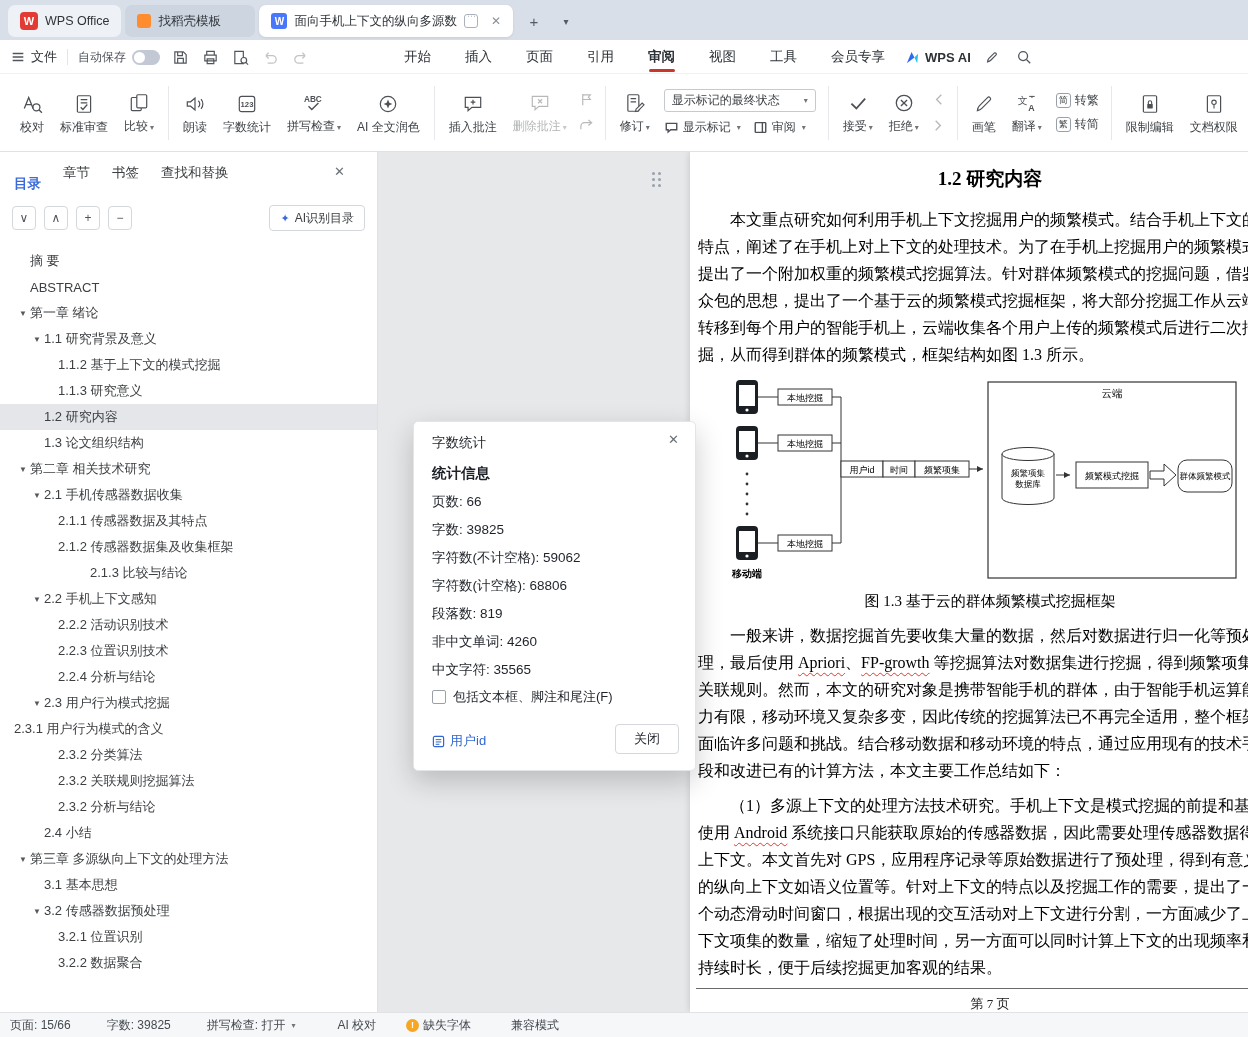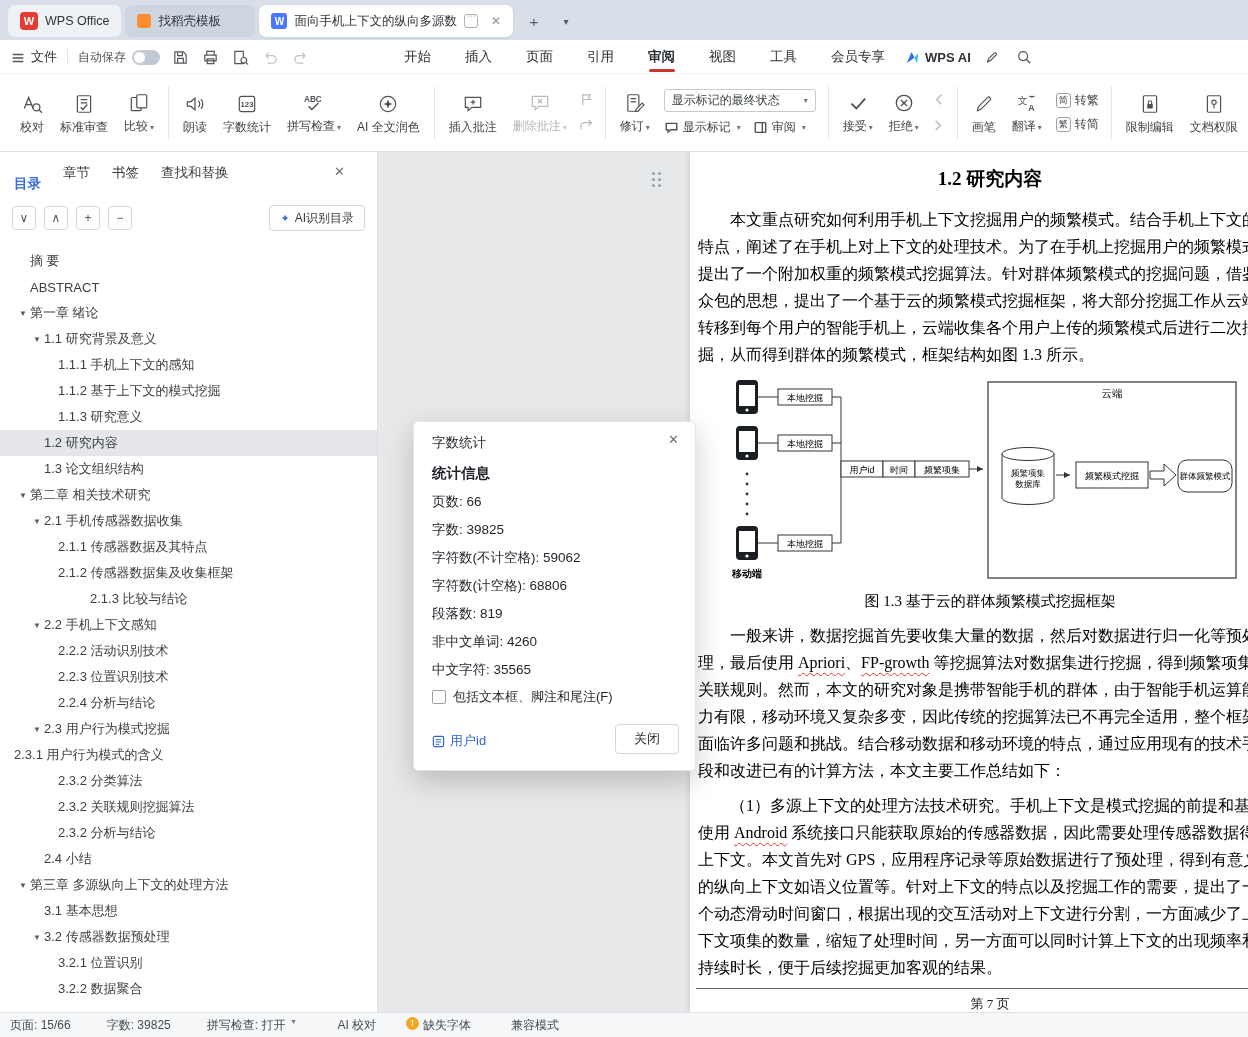--- a/index.html
+++ b/index.html
@@ -17,21 +17,21 @@
   .dlogo { width:16px; height:16px; border-radius:3px; background:#4977fb; color:#fff; font-weight:bold; font-size:10px; display:flex; align-items:center; justify-content:center; }
   .docer-ic { width:14px; height:14px; border-radius:3px; background:#ff8c2e; }
   .tab-x { color:#8a9099; font-size:12px; margin-left:6px; cursor:default; }
   .tab-bubble { width:14px; height:14px; border:1px solid #aab1bb; border-radius:3px; position:relative; }
   .tab-bubble::after { content:"⋯"; position:absolute; left:2px; top:-4px; font-size:9px; color:#aab1bb; }
   .tabbar-btn { width:22px; height:22px; margin-left:10px; margin-bottom:8px; display:flex; align-items:center; justify-content:center; color:#555b63; font-size:15px; border-radius:4px; }
 
   
   #menubar { position:absolute; left:0; top:40px; width:1248px; height:34px; background:#fff; border-bottom:1px solid #f0f1f3; }
   .mb-left { position:absolute; left:10px; top:0; height:34px; display:flex; align-items:center; gap:10px; }
-  .mb-file { display:flex; align-items:flex-end; gap:5px; font-size:13px; color:#2e3338; }
+  .mb-file { display:flex; align-items:center; gap:5px; font-size:13px; color:#2e3338; }
   .mb-sep { width:1px; height:16px; background:#e3e5e9; }
   .mb-autosave { display:flex; align-items:center; gap:6px; font-size:12px; color:#51565c; }
   .toggle { width:28px; height:15px; border-radius:8px; background:#c3c9d4; position:relative; }
   .toggle .knob { position:absolute; left:2px; top:2px; width:11px; height:11px; border-radius:50%; background:#fff; }
   .mb-ic { width:20px; height:20px; display:flex; align-items:center; justify-content:center; }
   .mb-ic.disabled { opacity:.35; }
   .mb-menus { position:absolute; left:404px; top:0; height:34px; display:flex; align-items:center; gap:34px;font-family:Liberation Mono, monospace; }
   .mb-menu { font-size:13.5px; color:#2e3338; height:34px; display:flex; align-items:center; position:relative; }
   .mb-menu.active { font-weight:bold; }
   .mb-menu.active::after { content:""; position:absolute; left:50%; transform:translateX(-50%); bottom:2px; width:26px; height:3px; border-radius:2px; background:#c9362c; }
@@ -91,21 +91,21 @@
   .dlg-section { position:absolute; left:18px; top:42px; font-size:14.5px; font-weight:bold; color:#1f2329; }
   .dlg-stats { position:absolute; left:18px; top:66px; }
   .stat-row { height:28px; display:flex; align-items:center; font-size:13.5px; color:#1f2329; }
   .dlg-check { position:absolute; left:18px; top:266px; display:flex; align-items:center; gap:7px; font-size:13px; color:#1f2329; }
   .checkbox { width:14px; height:14px; border:1px solid #9aa0a8; border-radius:2px; background:#fff; }
   .dlg-link { position:absolute; left:18px; top:310px; display:flex; align-items:center; gap:5px; font-size:13px; color:#3166d4; }
   .dlg-btn { position:absolute; right:16px; top:302px; width:64px; height:30px; border:1px solid #d4d7dc; border-radius:4px; background:#fff; font-size:13px; color:#1f2329; display:flex; align-items:center; justify-content:center; }
 
   
   #statusbar { position:absolute; left:0; top:1012px; width:1248px; height:25px; background:#f6f7f8; border-top:1px solid #e0e2e6; display:flex; align-items:center; padding-left:10px; font-size:12px; color:#454a50; }
-  .sb-item { display:flex; gap:4px; }
+  .sb-item { display:flex; align-items:center; gap:4px; }
   .warn-dot { width:13px; height:13px; border-radius:50%; background:#f6a623; color:#fff; font-size:9px; font-weight:bold; display:flex; align-items:center; justify-content:center; }
 
   svg.ic { display:block; }
   svg.ic * { vector-effect:non-scaling-stroke; }
 </style>
 </head>
 <body>
 
 <div id="app">
 
@@ -413,24 +413,20 @@
           <span class="toc-arrow"></span>
           <span>ABSTRACT</span>
         </div>
         <div class="toc-row" style="padding-left: 16px;">
           <span class="toc-arrow">▼</span>
           <span>第一章  绪论</span>
         </div>
         <div class="toc-row" style="padding-left: 30px;">
           <span class="toc-arrow">▼</span>
           <span>1.1  研究背景及意义</span>
-        </div>
-        <div class="toc-row" style="padding-left: 44px;">
-          <span class="toc-arrow"></span>
-          <span>1.1.1  手机上下文的感知</span>
         </div>
         <div class="toc-row" style="padding-left: 44px;">
           <span class="toc-arrow"></span>
           <span>1.1.2  基于上下文的模式挖掘</span>
         </div>
         <div class="toc-row" style="padding-left: 44px;">
           <span class="toc-arrow"></span>
           <span>1.1.3  研究意义</span>
         </div>
         <div class="toc-row selected" style="padding-left: 30px;">

